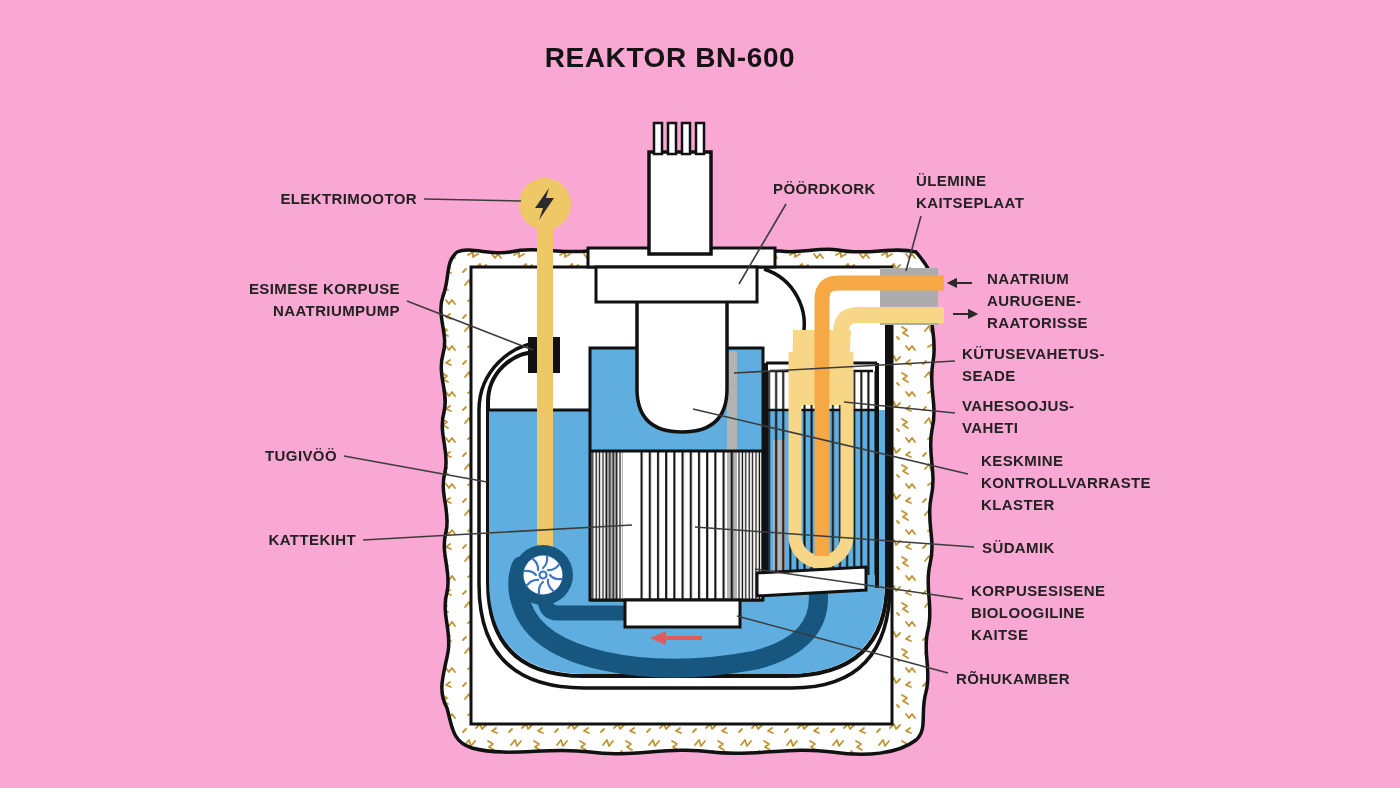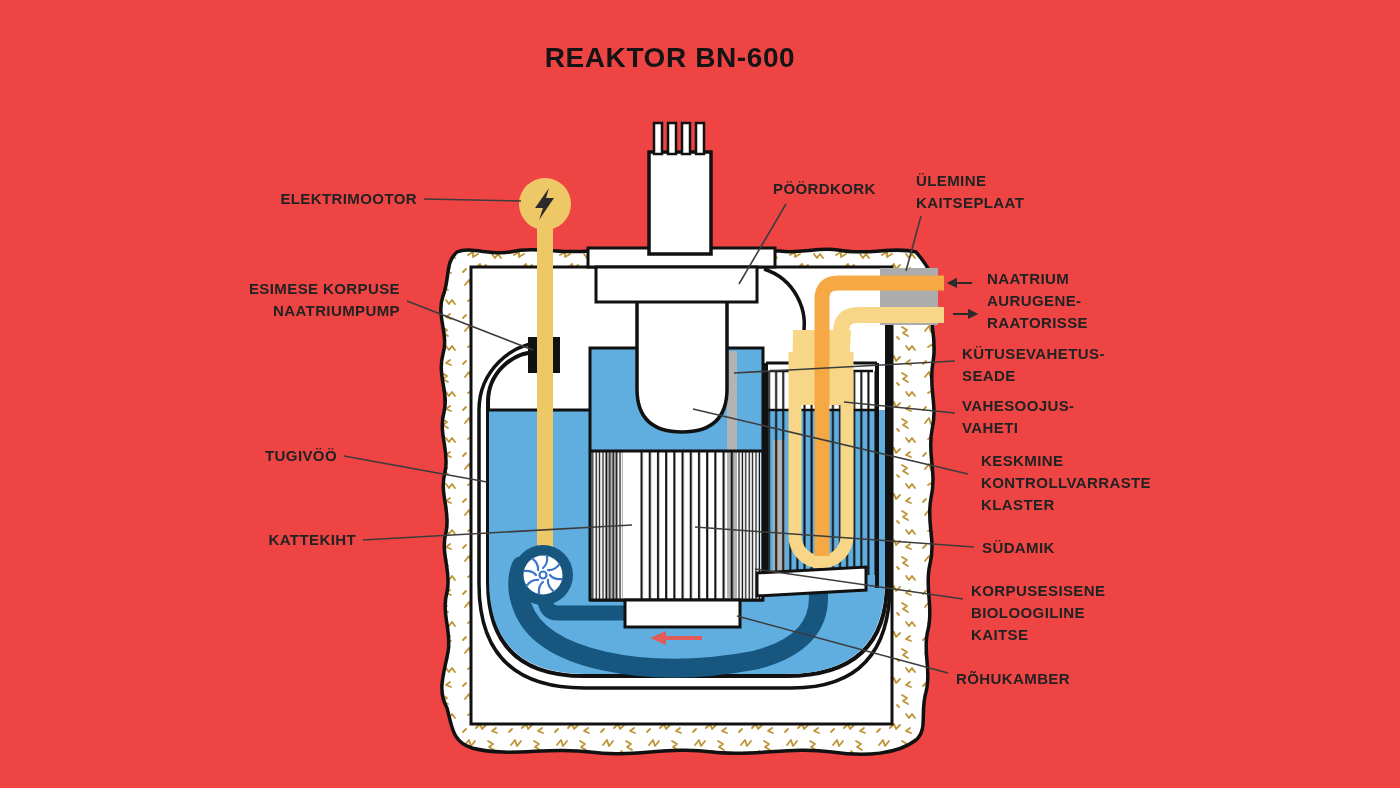--- a/index.html
+++ b/index.html
@@ -1,16 +1,16 @@
 <!DOCTYPE html>
 <html><head>
 <meta charset="utf-8">
 <style>
   html,body{margin:0;padding:0;background:#fff;}
-  .stage{position:relative;width:1400px;height:788px;background:#ef4444;overflow:hidden;
+  .stage{position:relative;width:1400px;height:788px;background:#f9a8d4;overflow:hidden;
          font-family:"Liberation Sans",sans-serif;}
   svg{display:block}
   text.lbl{font-family:"Liberation Sans",sans-serif;font-size:15px;font-weight:600;
            fill:#222;letter-spacing:.4px}
   text.end{text-anchor:end}
   text.ttl{font-family:"Liberation Sans",sans-serif;font-size:28px;font-weight:700;
            fill:#141414;letter-spacing:.6px;text-anchor:middle}
   .ptr{stroke:#3c3c3c;stroke-width:1.6;fill:none}
 </style>
 </head>

